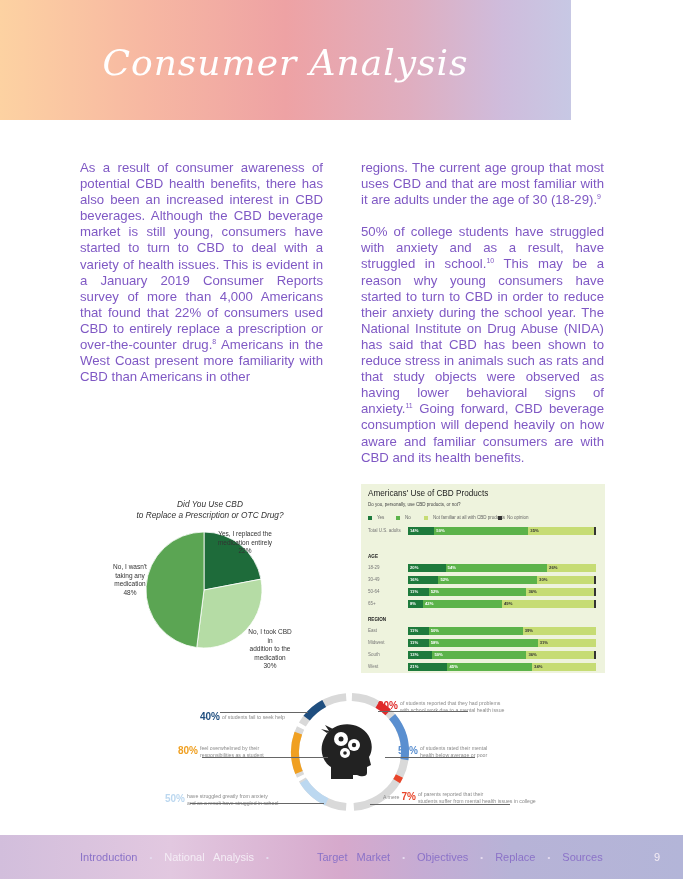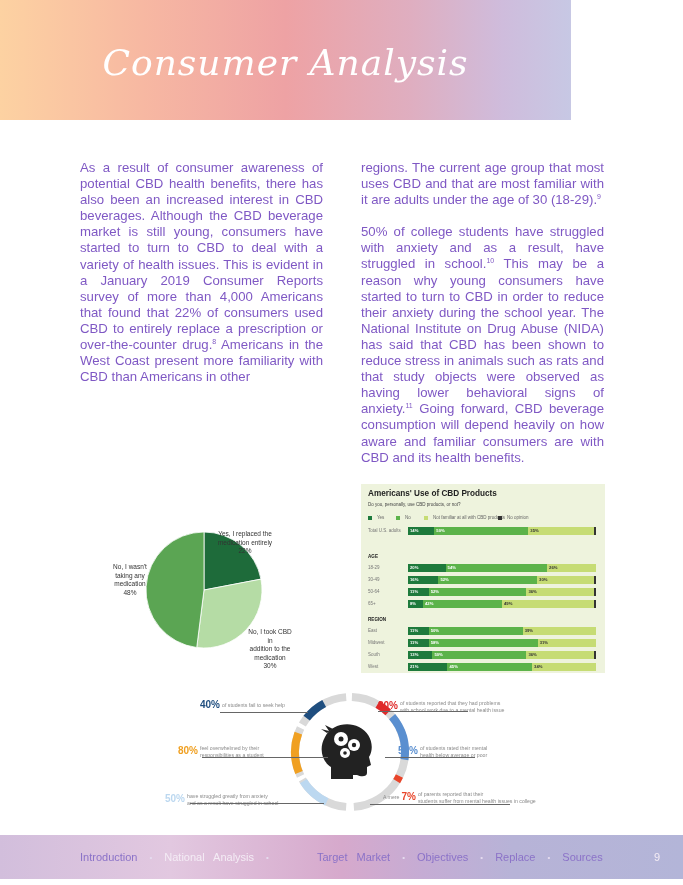--- a/index.html
+++ b/index.html
@@ -17,21 +17,21 @@
   .col-right { left:361px; top:160px; }
 
   
   .pie-wrap { position:absolute; left:85px; top:495px; width:250px; height:180px; }
   .pie-title { position:absolute; left:0; width:250px; top:4px; text-align:center; font-style:italic;
                font-size:8.3px; color:#333; line-height:11px; }
   .pie-label { position:absolute; font-size:6.5px; color:#333; line-height:8.5px; text-align:center; }
 
   
   .bar-chart { position:absolute; left:361px; top:484px; width:244px; height:189px; background:#eef3dd; }
-  .bc-title { position:absolute; left:7px; top:5px; font-size:8.2px; font-weight:bold; color:#222; }
+  .bc-title { position:absolute; left:7px; top:5px; font-size:8.2px; font-weight:normal; color:#222; }
   .bc-sub { position:absolute; left:7px; top:18px; font-size:4.5px; color:#444; }
   .legend { position:absolute; left:7px; top:31px; height:8px; font-size:4.5px; color:#666; display:flex; gap:0; }
   .legend-item { position:absolute; top:0; display:flex; align-items:center; gap:5px; white-space:nowrap; }
   .legend-swatch { width:4px; height:4px; display:inline-block; }
   .row-label { position:absolute; left:7px; font-size:4.5px; color:#777; }
   .group-label { position:absolute; left:7px; font-size:4.6px; color:#222; font-weight:bold; }
   .bar { position:absolute; left:47px; width:188px; height:7.5px; display:flex; }
   .seg { height:100%; font-size:4.2px; color:#fff; font-weight:bold; line-height:7.5px; padding-left:2px; box-sizing:border-box; overflow:hidden; }
   .seg.nf { color:#333; }
   .seg.np { padding:0; }
@@ -62,20 +62,22 @@
   <p><span>As a result of consumer awareness of potential CBD health benefits, there has also been an increased interest in CBD beverages. Although the CBD beverage market is still young, consumers have started to turn to CBD to deal with a variety of health issues. This is evident in a January 2019 Consumer Reports survey of more than 4,000 Americans that found that 22% of consumers used CBD to entirely replace a prescription or over-the-counter drug.</span><sup>8</sup> <span>Americans in the West Coast present more familiarity with CBD than Americans in other</span></p>
 </div>
 
 <div class="col col-right">
   <p><span>regions. The current age group that most uses CBD and that are most familiar with it are adults under the age of 30 (18-29).</span><sup>9</sup></p>
   <p><span>50% of college students have struggled with anxiety and as a result, have struggled in school.</span><sup>10</sup><span> This may be a reason why young consumers have started to turn to CBD in order to reduce their anxiety during the school year. The National Institute on Drug Abuse (NIDA) has said that CBD has been shown to reduce stress in animals such as rats and that study objects were observed as having lower behavioral signs of anxiety.</span><sup>11</sup><span> Going forward, CBD beverage consumption will depend heavily on how aware and familiar consumers are with CBD and its health benefits.</span></p>
 </div>
 
 <div class="pie-wrap">
   <div class="pie-title">
+    <div>Did You Use CBD</div>
+    <div>to Replace a Prescription or OTC Drug?</div>
   </div>
   <svg id="pie-svg" width="250" height="180" style="position:absolute;left:0;top:0;">
       <path d="M119,95 L119,37 A58,58 0 0 1 175.97266054226395,84.13188375402797 Z" fill="#1e6b3a" stroke="#fff" stroke-width="0.8"></path>
       <path d="M119,95 L175.97266054226395,84.13188375402797 A58,58 0 0 1 111.73067245327036,152.54265267623973 Z" fill="#b5dca5" stroke="#fff" stroke-width="0.8"></path>
       <path d="M119,95 L111.73067245327036,152.54265267623973 A58,58 0 0 1 118.99999999999999,37 Z" fill="#5ba553" stroke="#fff" stroke-width="0.8"></path>
     </svg>
   <div class="pie-label" style="left:130px;top:35px;width:60px;">
     <div>Yes, I replaced the</div>
     <div>medication entirely</div>
     <div>22%</div>
@@ -201,21 +203,21 @@
         <circle cx="41" cy="28" r="6"></circle>
         <circle cx="32" cy="36" r="5"></circle>
     </g>
     <g fill="#222">
       <circle cx="28" cy="22" r="2.5"></circle>
         <circle cx="41" cy="28" r="2.2"></circle>
         <circle cx="32" cy="36" r="1.8"></circle>
     </g>
   </svg>
   <div id="stats-layer">
-      <div class="stat" style="left: 40px; top: 12px; display: flex; align-items: center;">
+      <div class="stat" style="left: 40px; top: 24px; display: flex; align-items: center;">
         <span class="pct" style="color: rgb(31, 78, 127);">40%</span>
         <span>
           <div>of students fail to seek help</div>
         </span>
       </div>
       <div class="line" style="left: 60px; top: 22px; width: 88px;"></div>
       <div class="stat" style="left: 18px; top: 55px; display: flex; align-items: center;">
         <span class="pct" style="color: rgb(240, 160, 34);">80%</span>
         <span>
           <div>feel overwhelmed by their</div>

